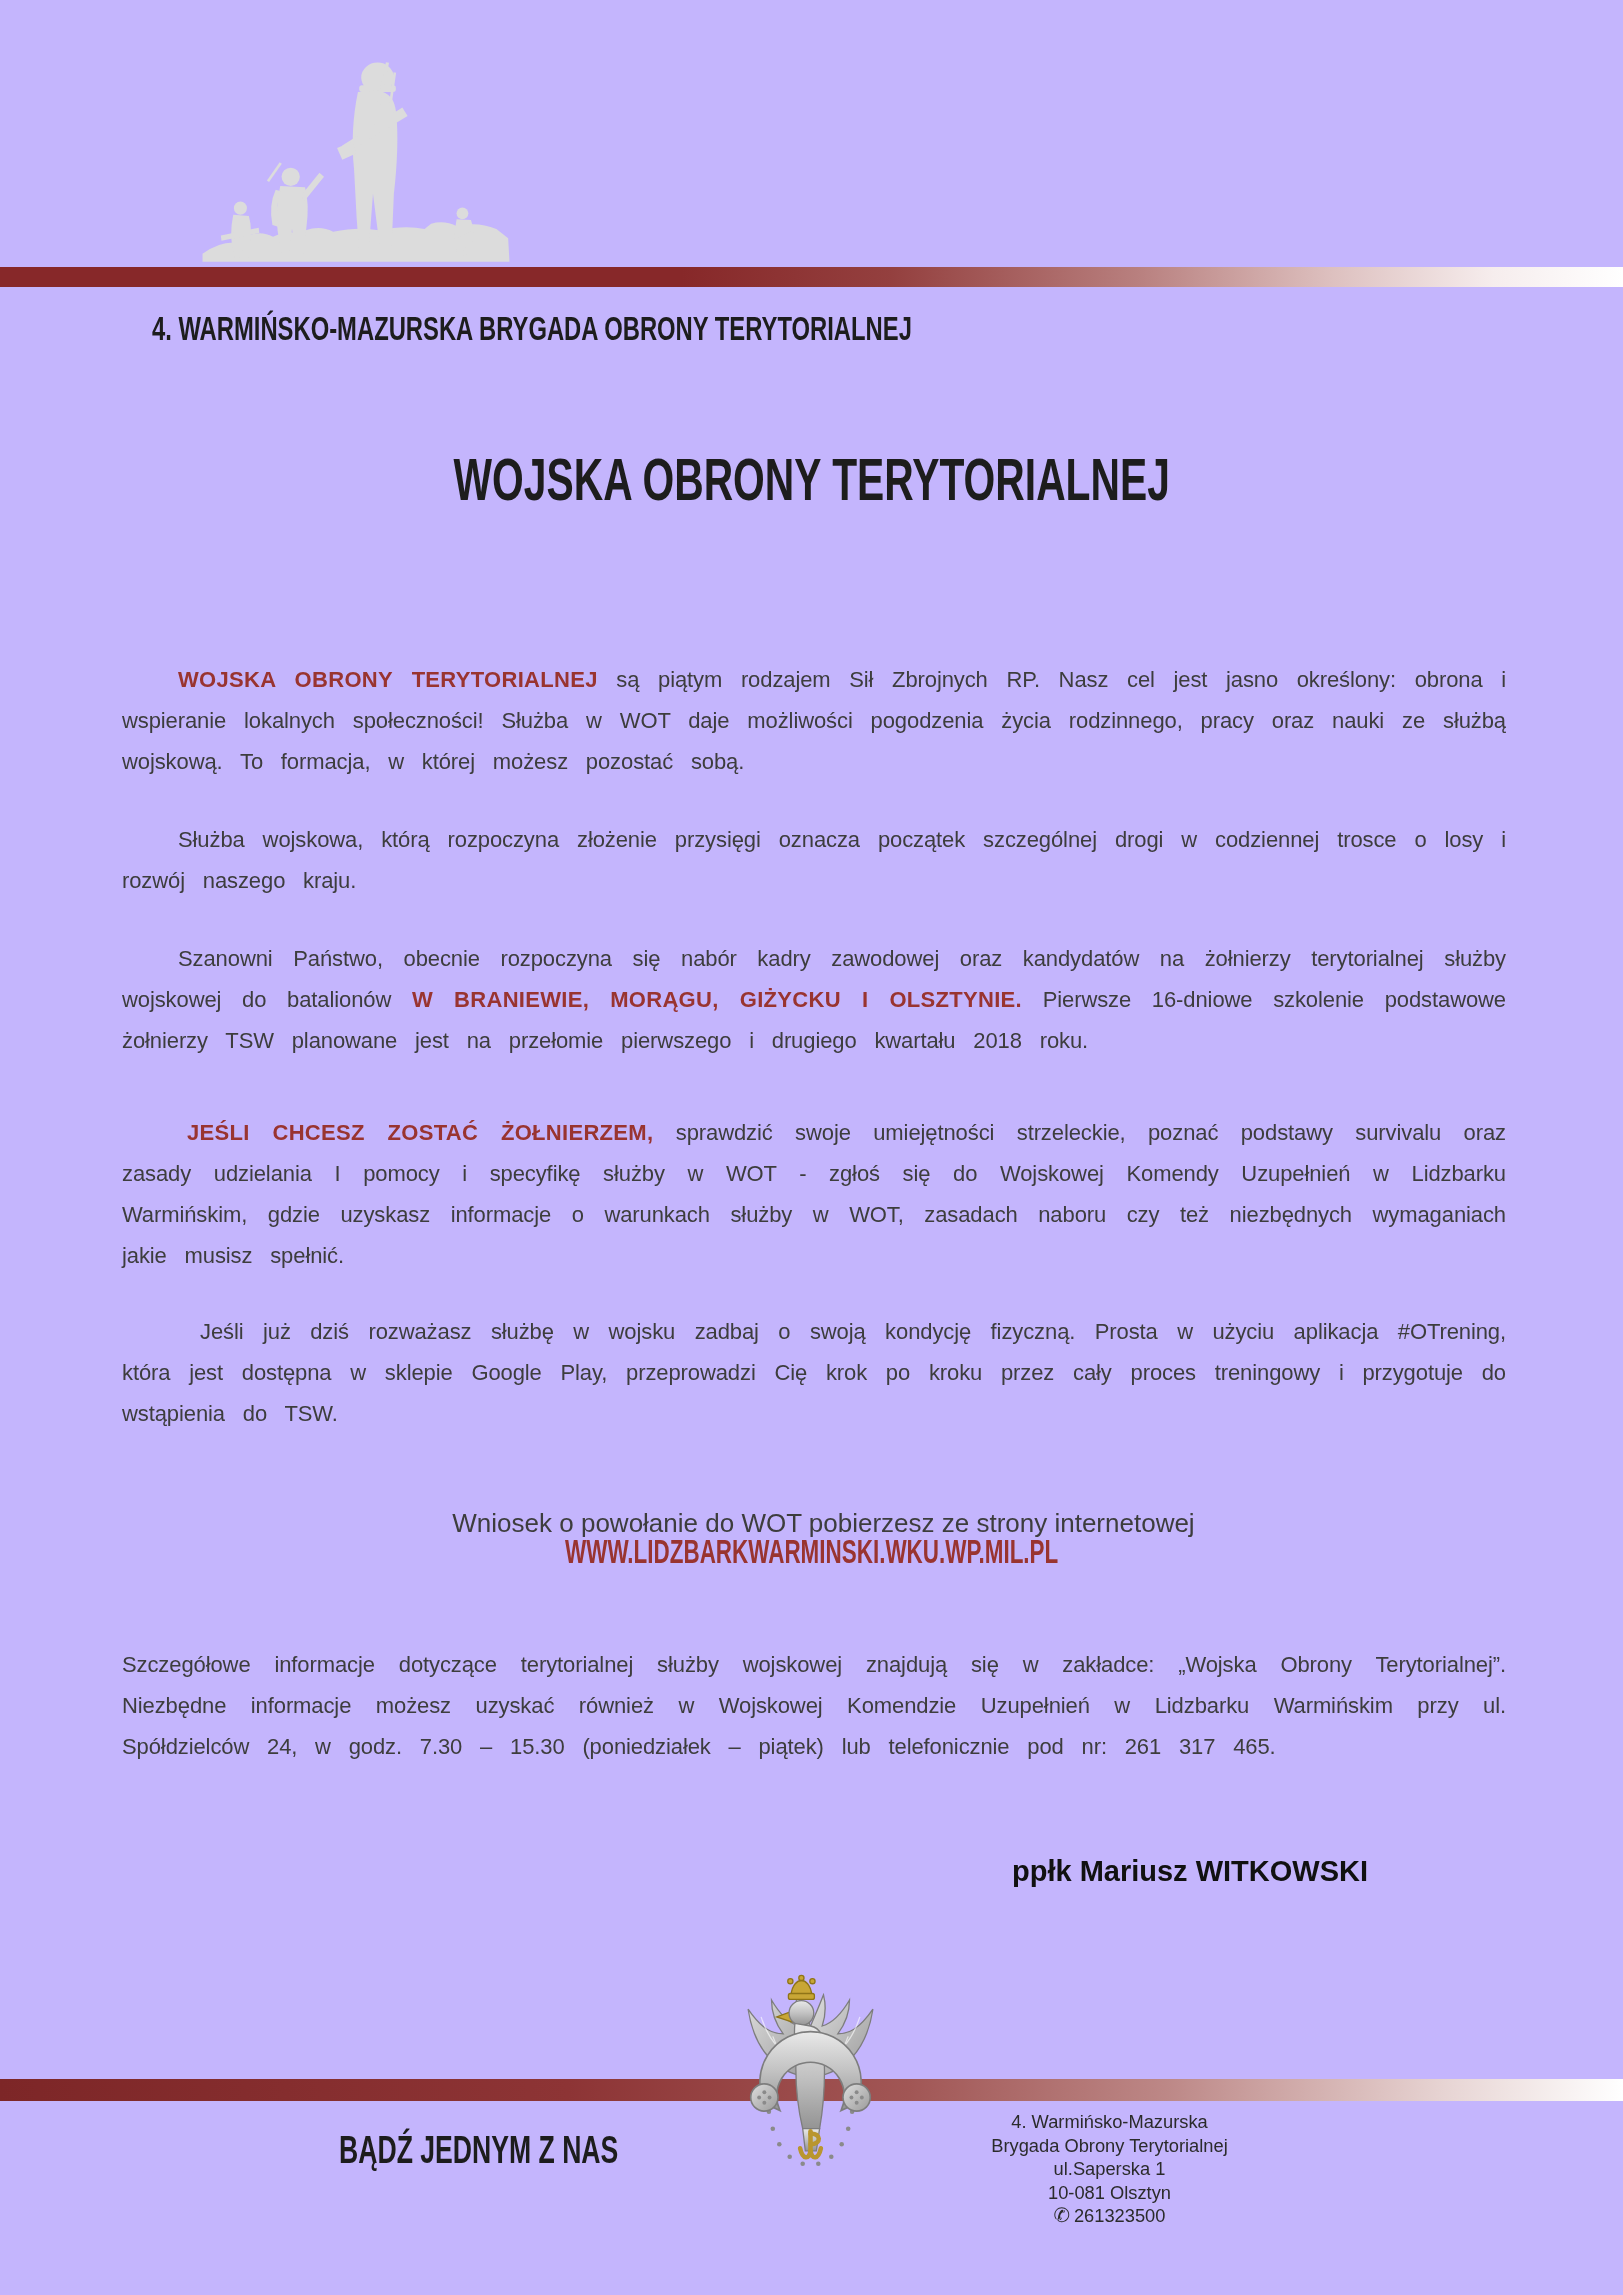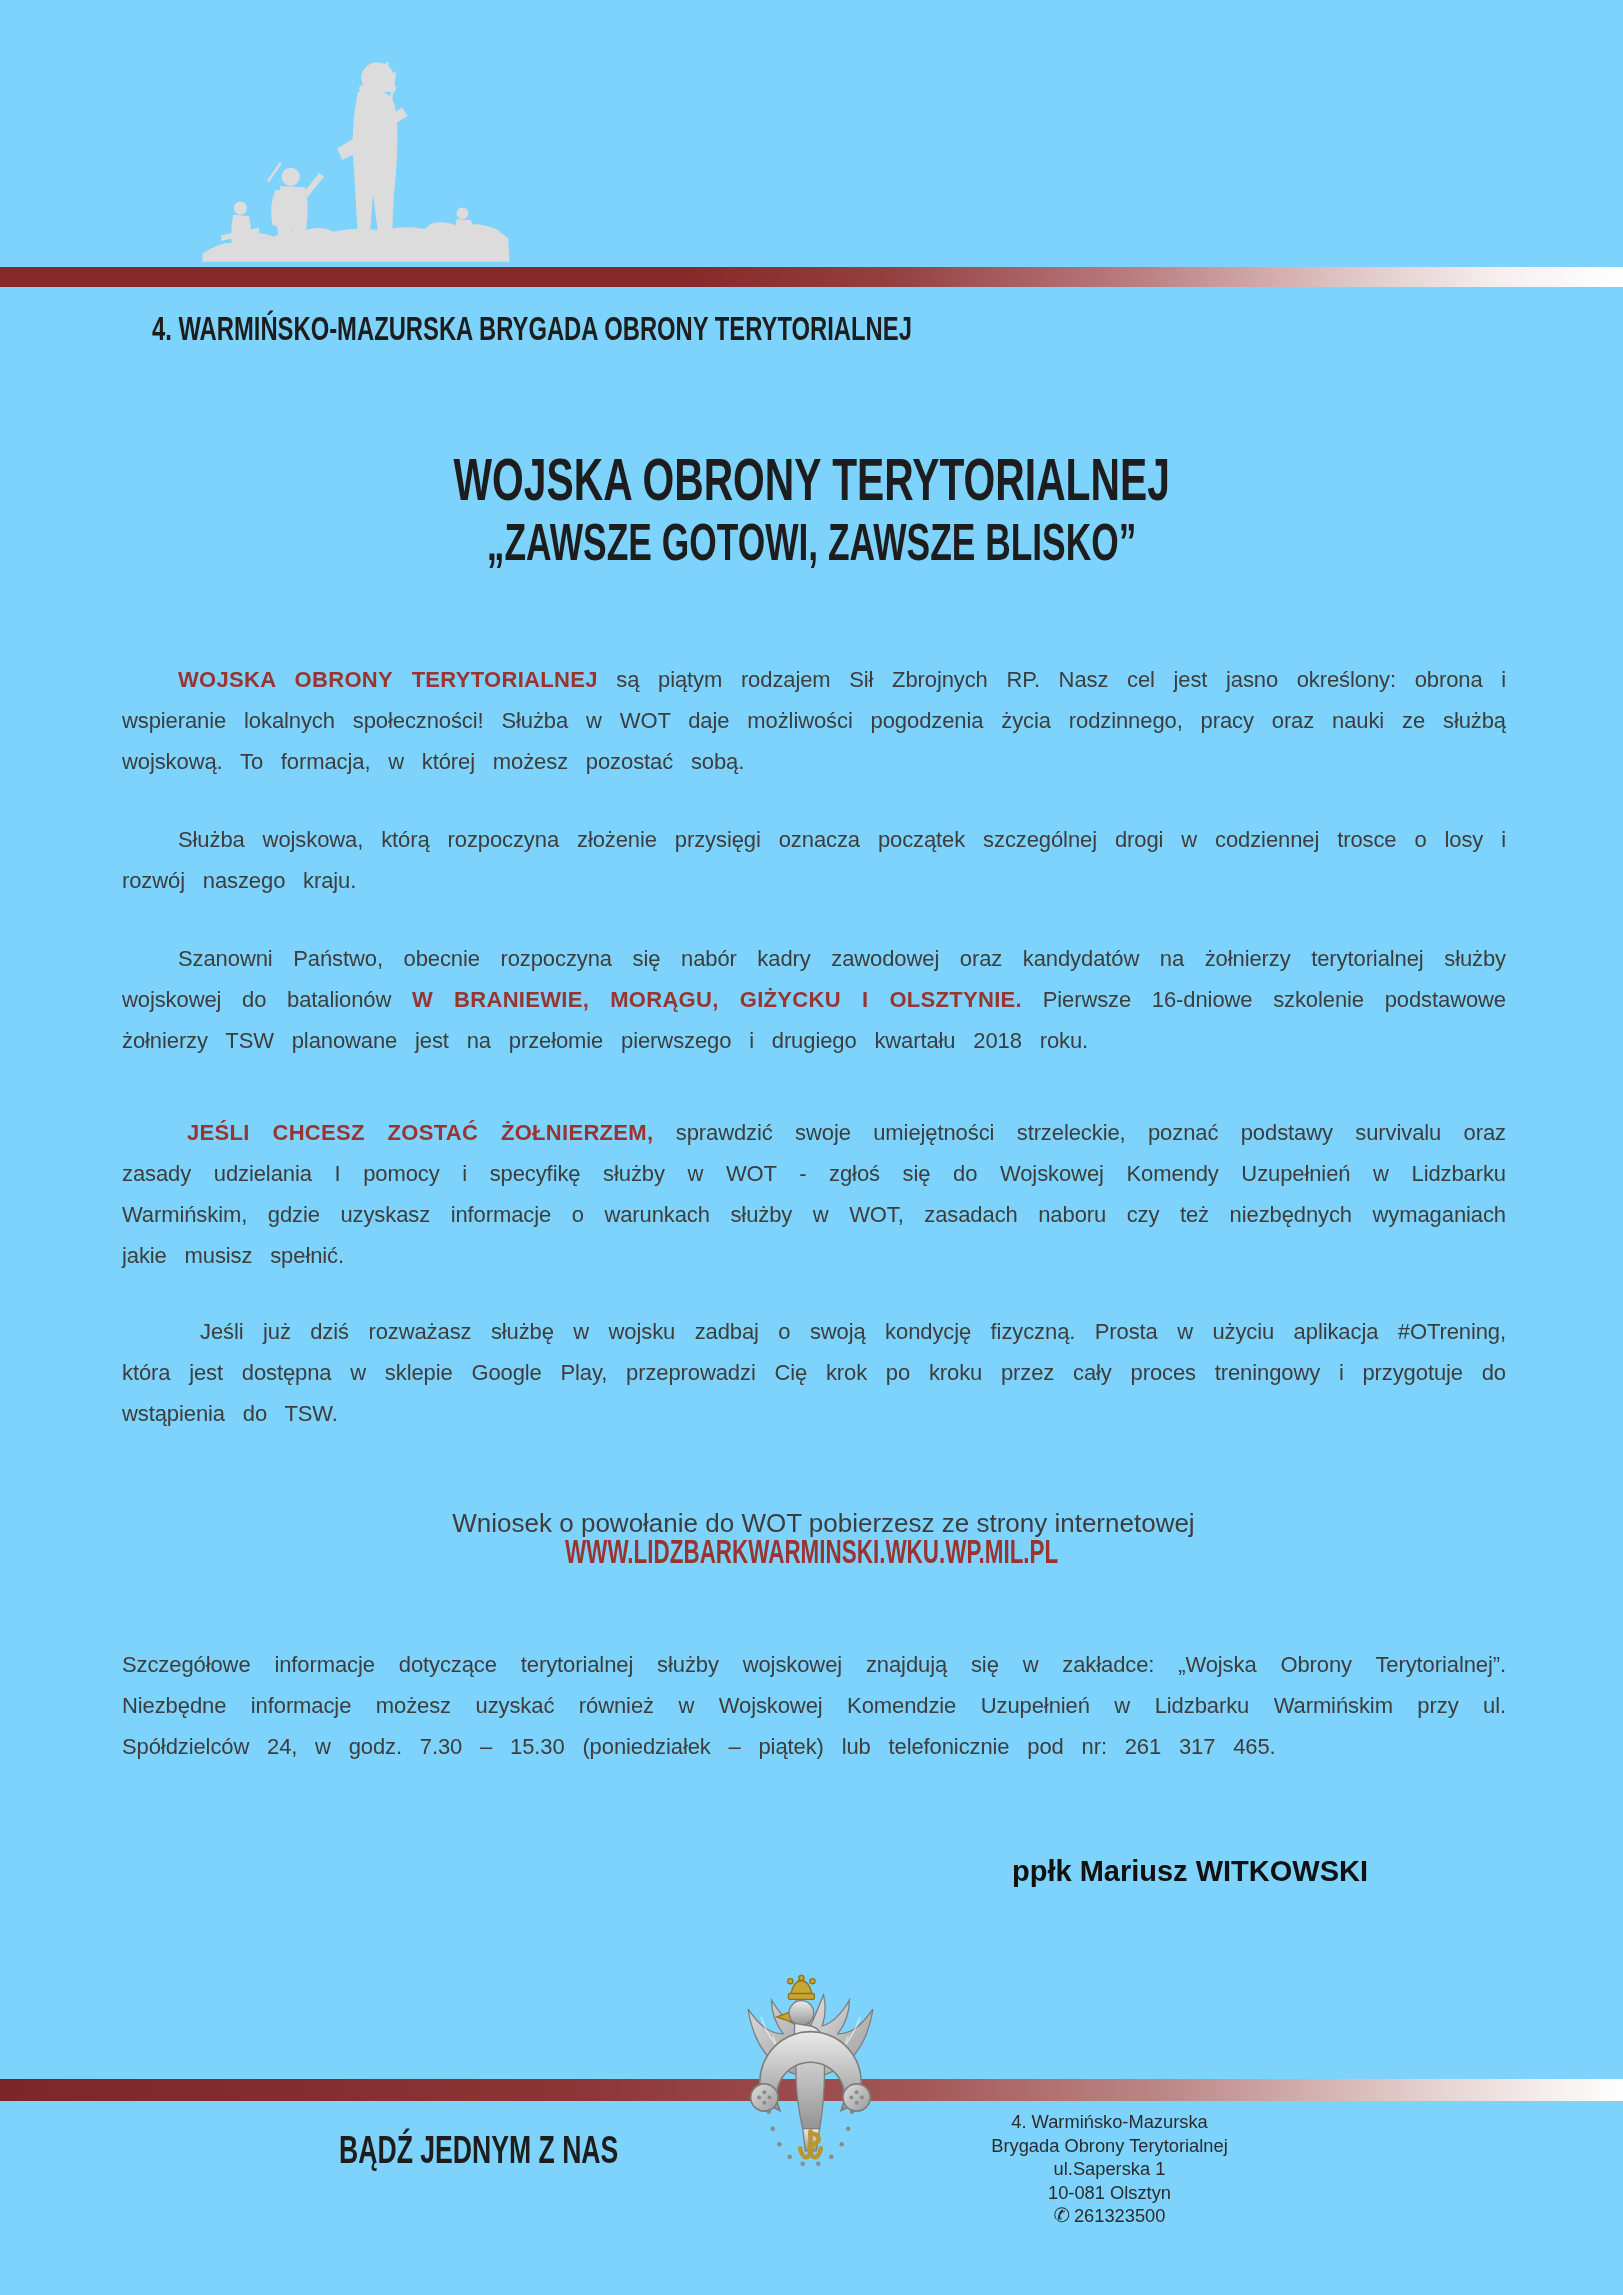--- a/index.html
+++ b/index.html
@@ -1,17 +1,17 @@
 <!DOCTYPE html>
 <html lang="pl" style="font-size:10.5px"><head>
 <meta charset="utf-8">
 <style>
   html,body{margin:0;padding:0;background:#555;}
   .page{
-    position:relative; width:1623px; height:2295px; background:#7dd3fc;
+    position:relative; width:1623px; height:2295px; background:#c4b5fd;
     font-family:"Liberation Sans","DejaVu Sans",sans-serif; overflow:hidden;
   }
   
   .hero{position:absolute; left:196px; top:37px; width:320px; height:226px;}
   .bar{position:absolute; left:0; width:1623px;}
   .bar-top{top:267px; height:20px;
     background:linear-gradient(90deg,#872829 0%,#872829 42%,#94403f 55%,#b87f7e 70%,#ddc0bf 82%,#f6eded 92%,#ffffff 100%);}
   .bar-bottom{top:2079px; height:21.6px; z-index:1;
     background:linear-gradient(90deg,#7d2627 0%,#8d3435 35%,#a15655 56%,#bd8887 72%,#e7d4d3 89%,#ffffff 100%);}
   
@@ -86,23 +86,20 @@
 
   <div class="bar bar-top"></div>
 
   <div class="unit-header stencil">
     <span class="squeeze">4. WARMIŃSKO-MAZURSKA BRYGADA OBRONY TERYTORIALNEJ</span>
   </div>
 
   <div class="title-wrap">
     <div class="title-l1 stencil">
       <span class="squeeze-c">WOJSKA OBRONY TERYTORIALNEJ</span>
-    </div>
-    <div class="title-l2 stencil">
-      <span class="squeeze-c">„ZAWSZE GOTOWI, ZAWSZE BLISKO”</span>
     </div>
   </div>
 
   <p class="body-p p1 indent-md"><span class="red-stencil">WOJSKA OBRONY TERYTORIALNEJ</span><span> są piątym rodzajem Sił Zbrojnych RP. Nasz cel jest jasno określony: obrona i wspieranie lokalnych społeczności! Służba w WOT daje możliwości pogodzenia życia rodzinnego, pracy oraz nauki ze służbą wojskową. To formacja, w której możesz pozostać sobą.</span></p>
 
   <p class="body-p p2 indent-md"><span>Służba wojskowa, którą rozpoczyna złożenie przysięgi oznacza początek szczególnej drogi w codziennej trosce o losy i rozwój naszego kraju.</span></p>
 
   <p class="body-p p3 indent-md"><span>Szanowni Państwo, obecnie rozpoczyna się nabór kadry zawodowej oraz kandydatów na żołnierzy terytorialnej służby wojskowej do batalionów </span><span class="red-stencil">W BRANIEWIE, MORĄGU, GIŻYCKU I OLSZTYNIE.</span><span> Pierwsze 16-dniowe szkolenie podstawowe żołnierzy TSW planowane jest na przełomie pierwszego i drugiego kwartału 2018 roku.</span></p>
 
   <p class="body-p p4 indent-lg"><span class="red-stencil">JEŚLI CHCESZ ZOSTAĆ ŻOŁNIERZEM,</span><span> sprawdzić swoje umiejętności strzeleckie, poznać podstawy survivalu oraz zasady udzielania I pomocy i specyfikę służby w WOT - zgłoś się do Wojskowej Komendy Uzupełnień w Lidzbarku Warmińskim, gdzie uzyskasz informacje o warunkach służby w WOT, zasadach naboru czy też niezbędnych wymaganiach jakie musisz spełnić.</span></p>

